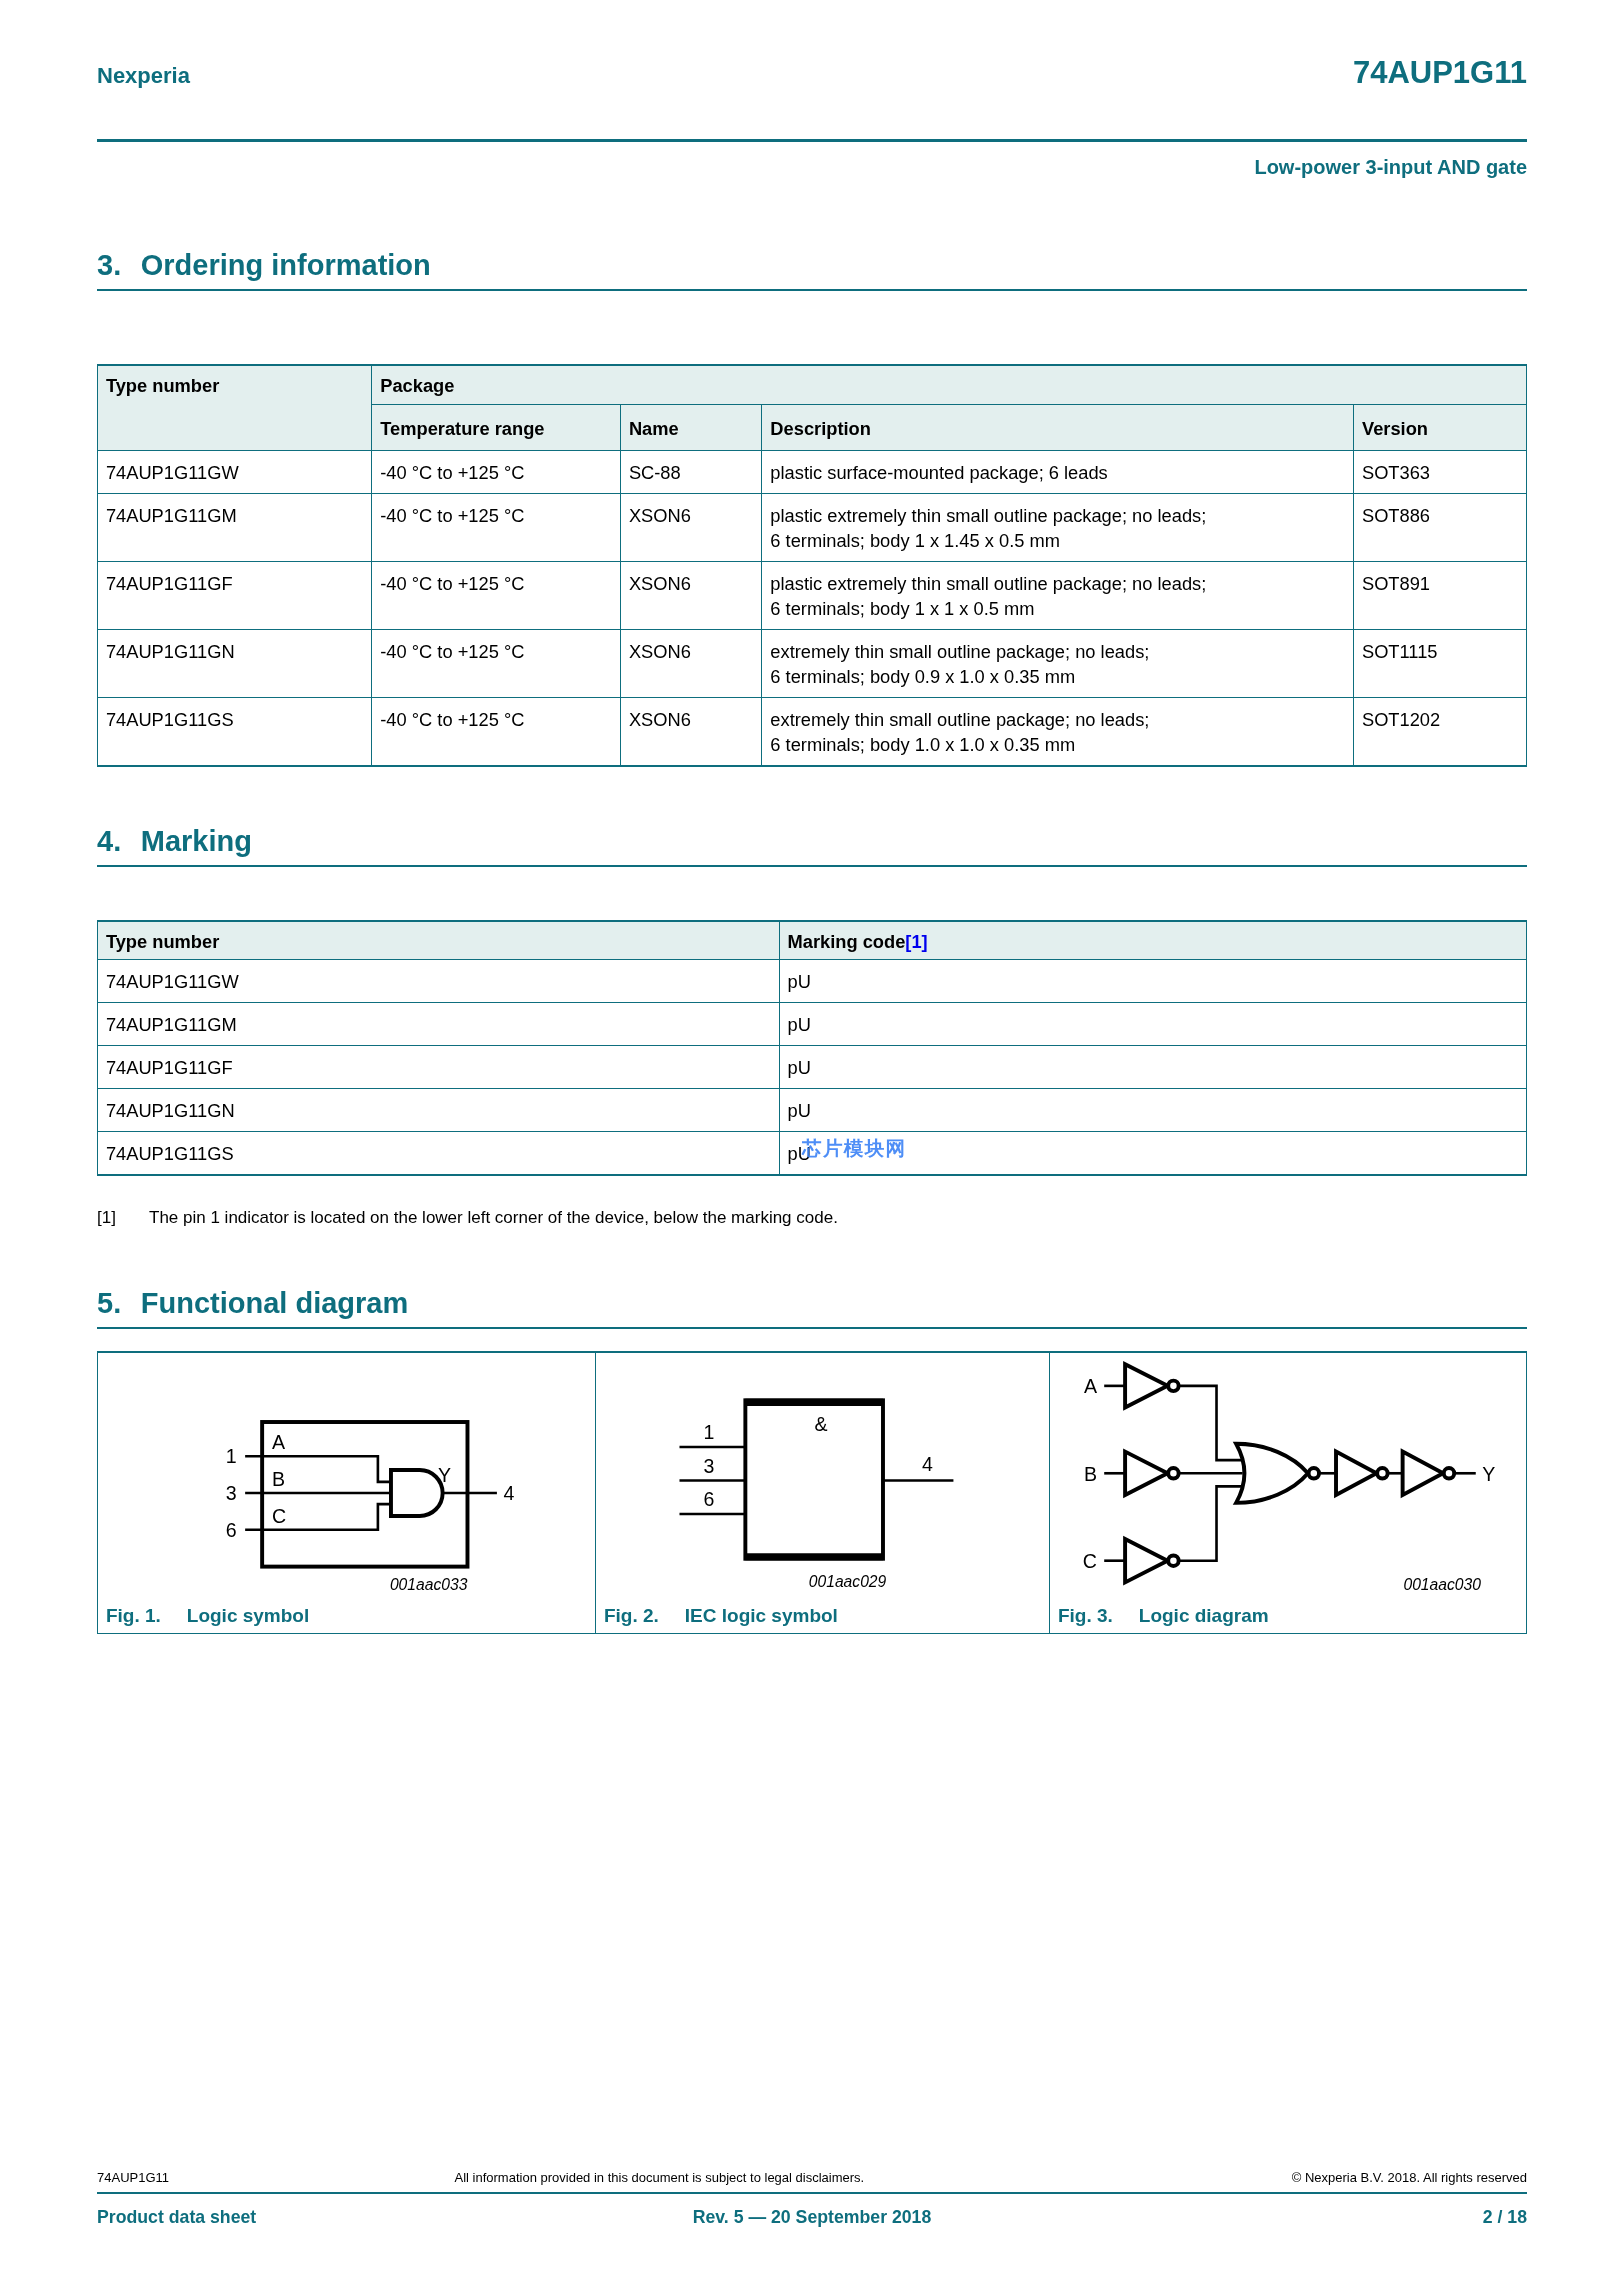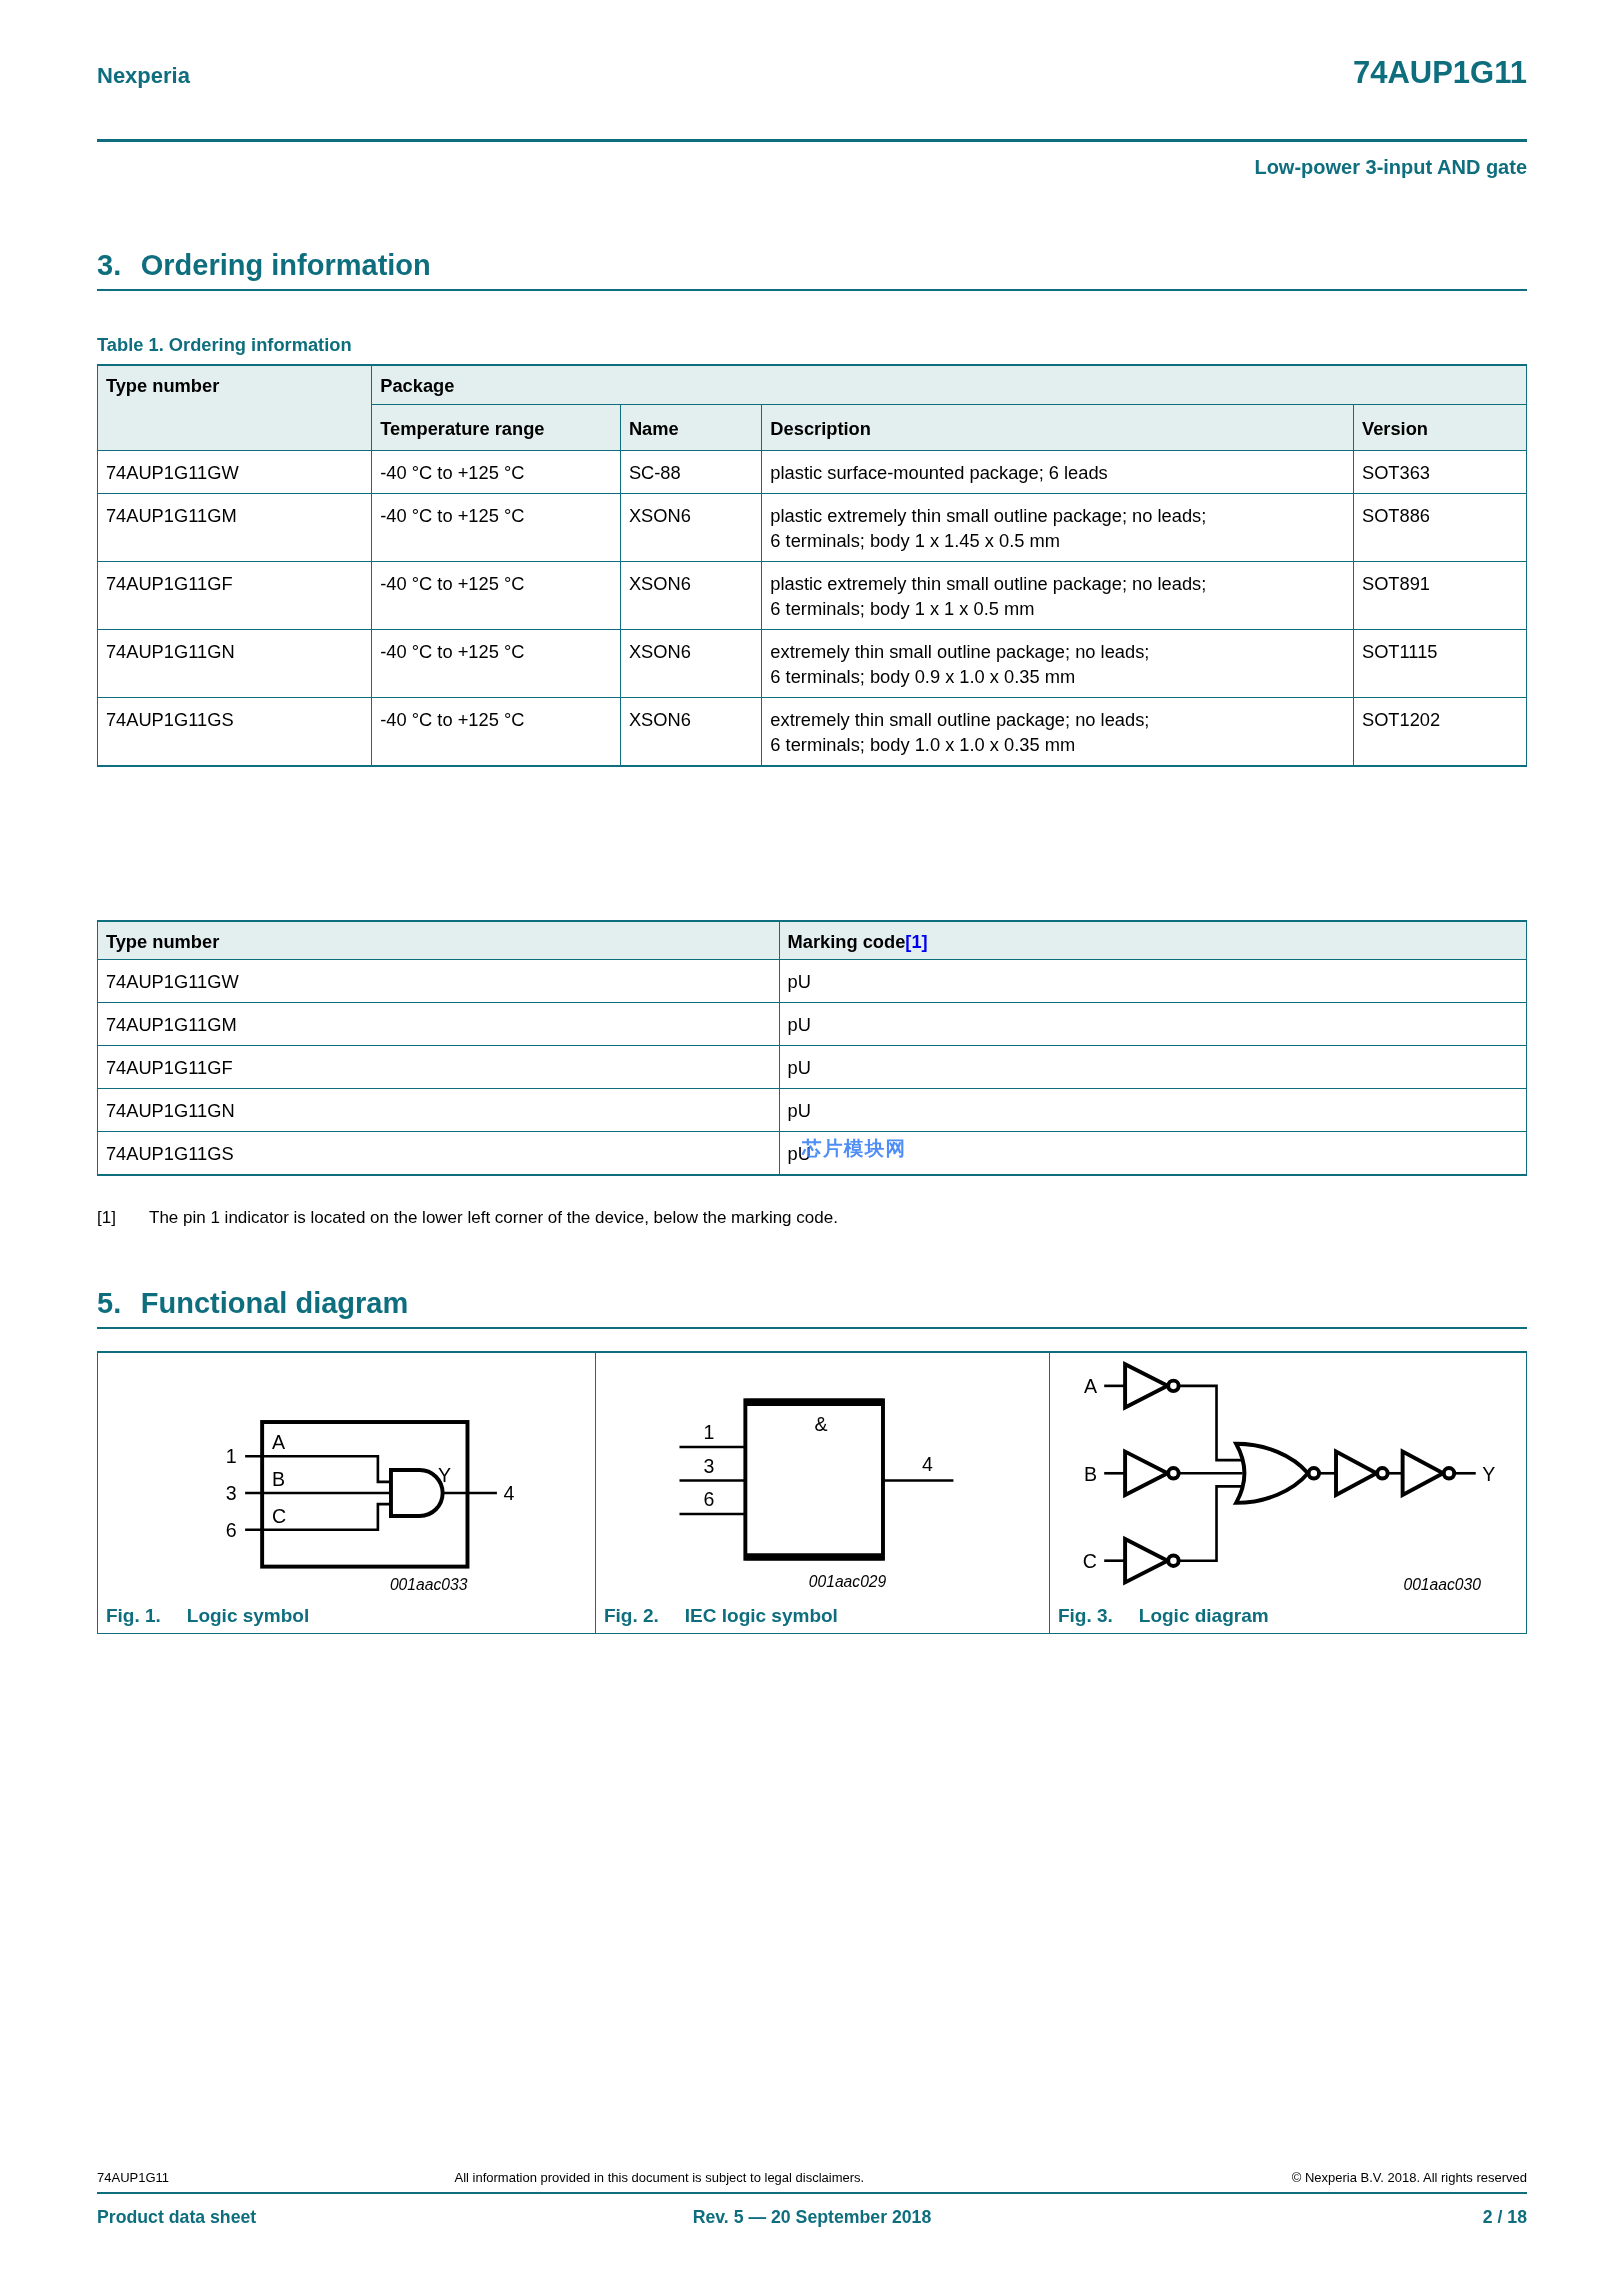--- a/index.html
+++ b/index.html
@@ -90,21 +90,20 @@
 <div class="page">
 
   <div class="abs content-x brand">Nexperia</div>
   <div class="abs content-x part-number">74AUP1G11</div>
   <div class="abs content-x header-rule"></div>
   <div class="abs content-x subtitle">Low-power 3-input AND gate</div>
 
   <div class="abs content-x h2 h2-ordering">
     <span class="num">3.</span><span>Ordering information</span>
   </div>
-  <div class="abs content-x table-caption t1-caption">Table 1. Ordering information</div>
 
   <div class="abs content-x t1-wrap" style="top:364px;">
     <table class="t1">
       <colgroup>
         <col style="width:19.2%">
           <col style="width:17.4%">
           <col style="width:9.9%">
           <col style="width:41.4%">
           <col style="width:12.1%">
       </colgroup>
@@ -167,20 +166,23 @@
           <td>
               <span class="desc-line">extremely thin small outline package; no leads;</span>
               <span class="desc-line">6 terminals; body 1.0 x 1.0 x 0.35 mm</span>
             </td>
           <td>SOT1202</td>
         </tr>
       </tbody>
     </table>
   </div>
 
+  <div class="abs content-x h2 h2-marking">
+    <span class="num">4.</span><span>Marking</span>
+  </div>
 
   <div class="abs content-x" style="top:920px;">
     <table class="t2">
       <colgroup>
           <col style="width:47.7%">
           <col style="width:52.3%">
         </colgroup>
       <thead>
         <tr>
           <th>Type number</th>

